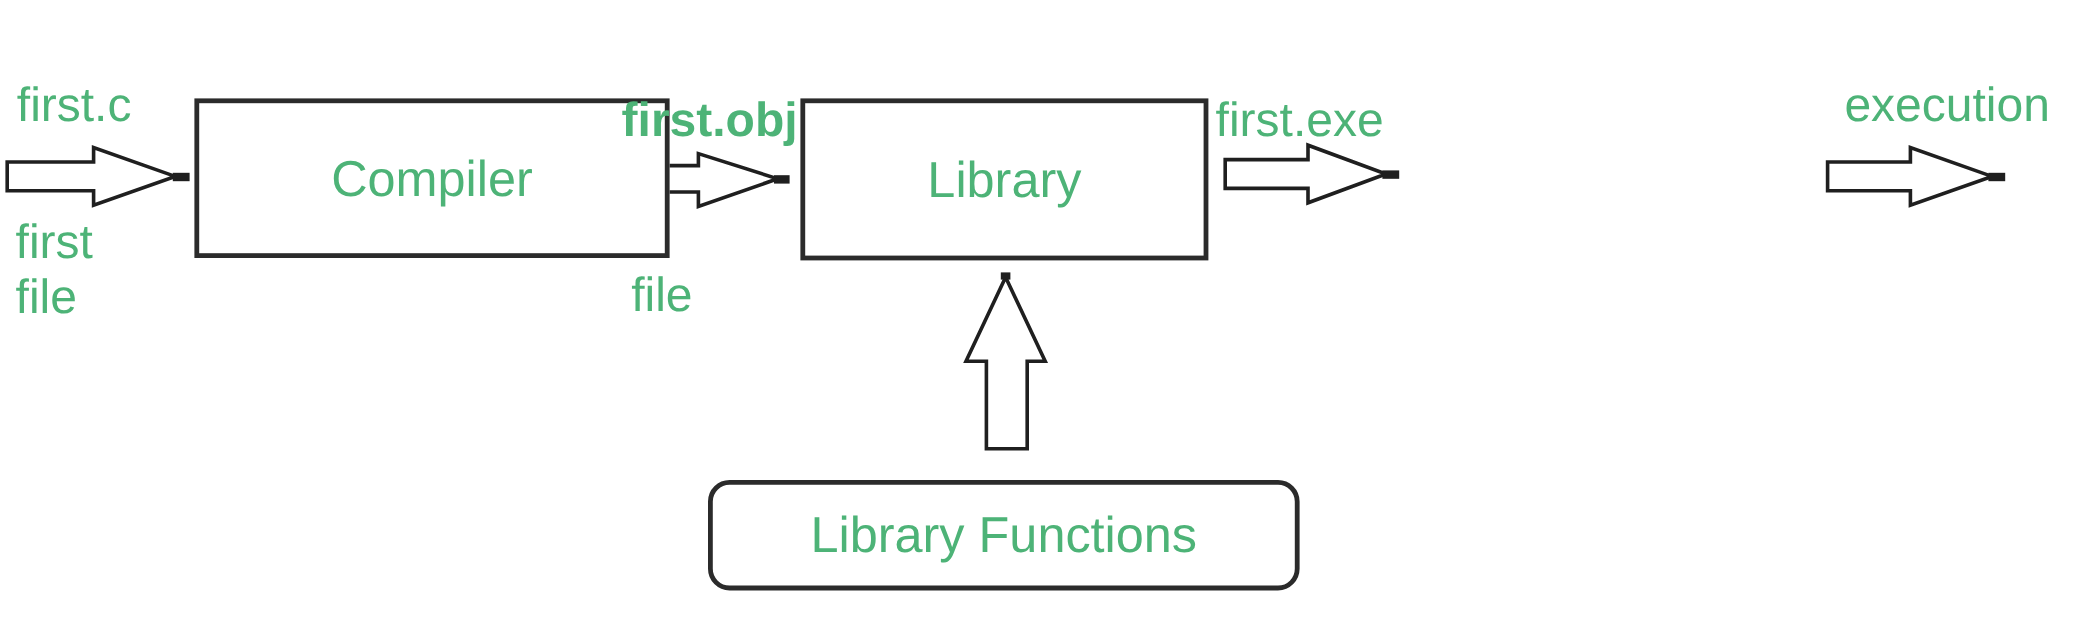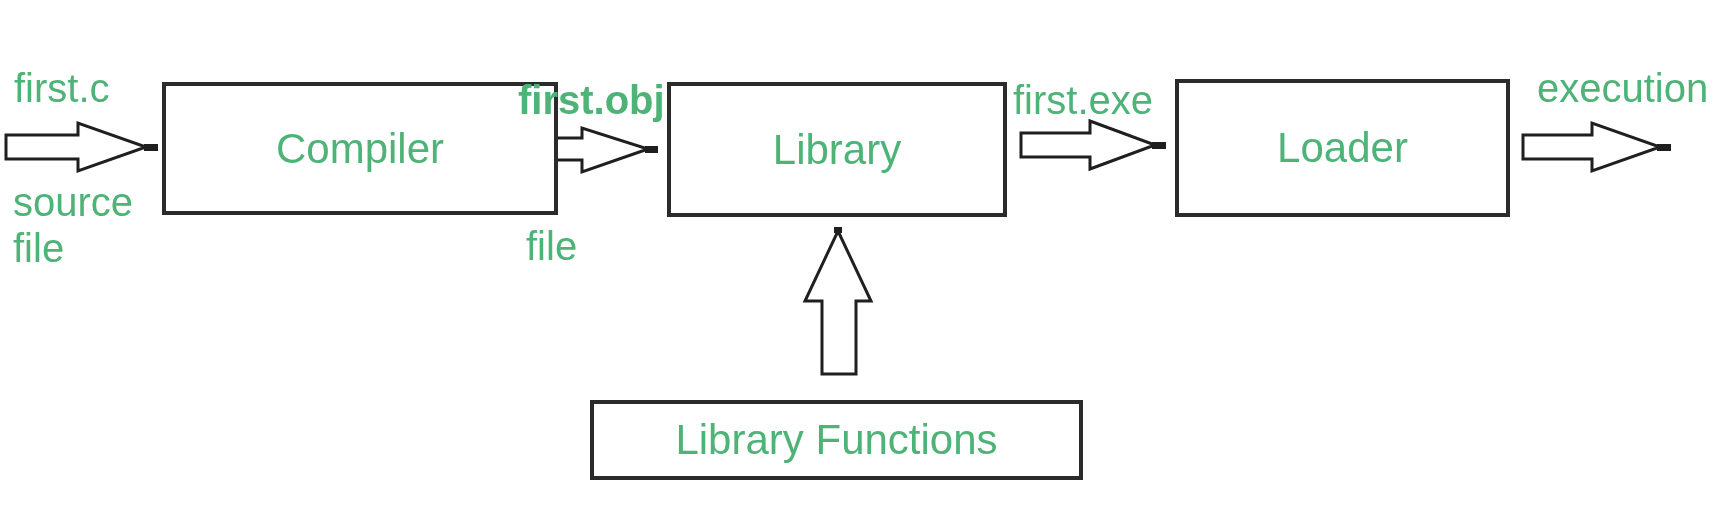--- a/index.html
+++ b/index.html
@@ -49,21 +49,21 @@
     stroke-linejoin: miter;
   }
   .tip-dash {
     fill: var(--arrow-stroke, #1f1f1f);
     stroke: none;
   }
   
   .box-compiler { left: 162px; top: 82px;  width: 396px; height: 133px; }
   .box-linker   { left: 667px; top: 82px;  width: 340px; height: 135px; }
   .box-loader   { left: 1175px; top: 79px; width: 335px; height: 138px; }
-  .box-library  { left: 590px; top: 400px; width: 493px; height: 80px; }
+  .box-library  { left: 590px; top: 400px; width: 493px; height: 92px; border-radius: 18px; }
   
   .lbl-first-c    { left: 14px;   top: 68px; }
   .lbl-source     { left: 13px;   top: 182px; }
   .lbl-src-file   { left: 13px;   top: 228px; }
   .lbl-first-obj  { left: 518px;  top: 80px; font-weight: bold; }
   .lbl-object     { left: 527px;  top: 176px; }
   .lbl-obj-file   { left: 526px;  top: 226px; }
   .lbl-first-exe  { left: 1013px; top: 80px; }
   .lbl-execution  { left: 1537px; top: 68px; }
 </style>
@@ -96,30 +96,27 @@
   </svg>
 
   <div class="box box-compiler">
     <span>Compiler</span>
   </div>
 
   <div class="box box-linker">
     <span>Library</span>
   </div>
 
-  <div class="box box-loader">
-    <span>Loader</span>
-  </div>
 
   <div class="box box-library">
     <span>Library Functions</span>
   </div>
 
   <div class="lbl lbl-first-c">first.c</div>
-  <div class="lbl lbl-source">source</div>
+  <div class="lbl lbl-source">first</div>
   <div class="lbl lbl-src-file">file</div>
 
   <div class="lbl lbl-first-obj">first.obj</div>
   <div class="lbl lbl-obj-file">file</div>
 
   <div class="lbl lbl-execution">execution</div>
   <div class="lbl lbl-first-exe">first.exe</div>
 
 </div>
 

